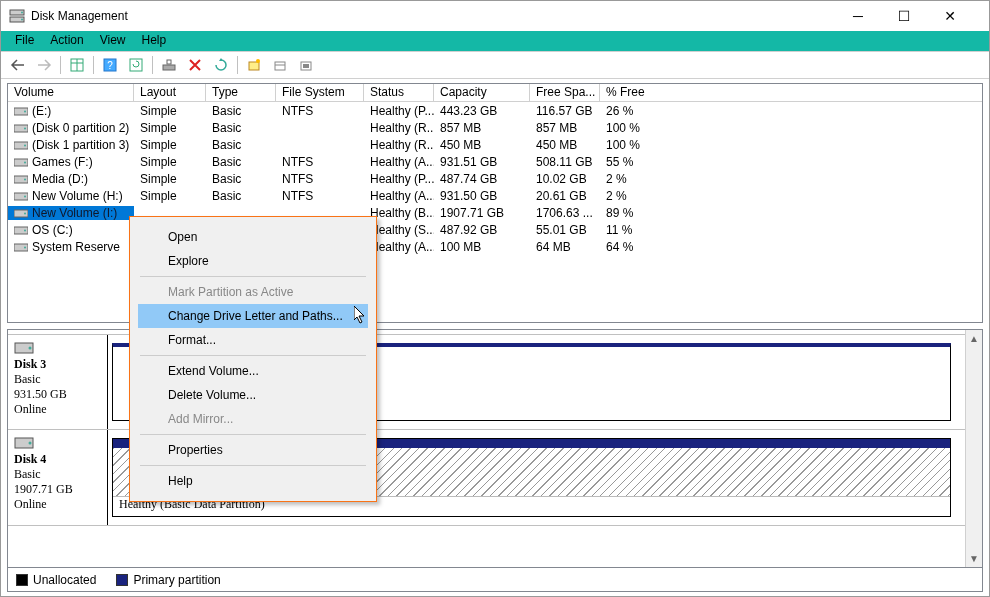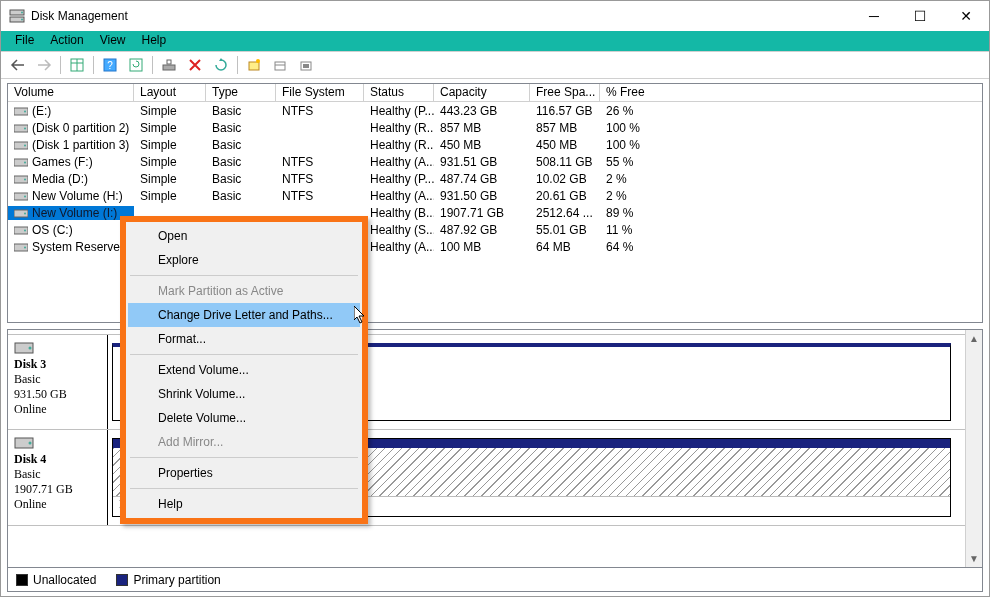--- a/index.html
+++ b/index.html
@@ -1,18 +1,18 @@
 <!DOCTYPE html>
 <html><head>
 <meta charset="utf-8">
 <style>
 * { margin: 0; padding: 0; box-sizing: border-box; }
 body { font-family: "Segoe UI", Tahoma, sans-serif; font-size: 12px; background: #f0f0f0; overflow: hidden; width: 990px; height: 597px; }
 .window { width: 990px; height: 597px; background: #fff; border: 1px solid #999; display: flex; flex-direction: column; }
-.titlebar { height: 30px; display: flex; align-items: center; padding: 0 0 0 8px; background: #fff; }
+.titlebar { height: 30px; display: flex; align-items: center; padding: 0 16px 0 8px; background: #fff; }
 .titlebar-icon { width: 16px; height: 16px; margin-right: 6px; }
 .titlebar-text { flex: 1; font-size: 12px; }
 .win-controls { display: flex; }
 .win-btn { width: 46px; height: 30px; display: flex; align-items: center; justify-content: center; font-size: 14px; }
 .menubar { height: 20px; display: flex; gap: 4px; padding: 0 8px; align-items: flex-start; background: #14b8a6; }
 .menubar span { padding: 2px 6px; font-size: 12px; cursor: default; }
 .toolbar { height: 28px; display: flex; align-items: center; gap: 0; padding: 2px 4px; border-top: 1px solid #d0d0d0; border-bottom: 1px solid #d0d0d0; background: #fff; }
 .tool-btn { width: 24px; height: 22px; display: flex; align-items: center; justify-content: center; margin: 0 1px; border: 1px solid transparent; }
 .tool-sep { width: 1px; height: 18px; background: #c0c0c0; margin: 0 3px; }
 .content { flex: 1; display: flex; flex-direction: column; padding: 4px 6px 4px 6px; background: #fff; overflow: hidden; }
@@ -42,21 +42,21 @@
 .part-box { flex: 1; border: 1px solid #000; border-top: 4px solid #1a237e; display: flex; flex-direction: column; }
 .part-name { font-size: 12px; padding: 4px 6px 0 6px; }
 .part-status { font-size: 12px; padding: 0 6px 4px 6px; border-top: 1px solid #bbb; margin-top: auto; }
 .hatched { background-image: repeating-linear-gradient(135deg, #999 0, #999 1px, transparent 1px, transparent 6px); }
 .scrollbar-v { width: 17px; background: #f0f0f0; border-left: 1px solid #d0d0d0; display: flex; flex-direction: column; }
 .scroll-arrow { height: 17px; display: flex; align-items: center; justify-content: center; font-size: 10px; color: #666; }
 .scroll-thumb { flex: 1; }
 .legend { height: 24px; display: flex; align-items: center; gap: 20px; padding: 4px 8px; border: 1px solid #828790; border-top: none; }
 .legend-item { display: flex; align-items: center; gap: 5px; font-size: 12px; }
 .legend-swatch { width: 12px; height: 12px; border: 1px solid #333; }
-.context-menu { position: absolute; left: 120px; top: 216px; width: 248px; background: #f0f0f0; border: 6px solid #f97316; box-shadow: 3px 3px 4px rgba(0,0,0,0.25); padding: 2px; z-index: 100; }
+.context-menu { position: absolute; left: 129px; top: 216px; width: 248px; background: #f0f0f0; border: 1px solid #f97316; box-shadow: 3px 3px 4px rgba(0,0,0,0.25); padding: 8px; z-index: 100; }
 .ctx-item { padding: 5px 14px 5px 30px; font-size: 12px; cursor: default; white-space: nowrap; }
 .ctx-item.highlighted { background: #91c9f7; }
 .ctx-item.disabled { color: #888; }
 .ctx-sep { height: 1px; background: #ccc; margin: 3px 2px; }
 .cursor { position: absolute; left: 354px; top: 306px; z-index: 200; pointer-events: none; }
 .hbar { height: 10px; background: #1a237e; }
 </style>
 </head>
 <body>
 
@@ -271,21 +271,21 @@
                 <rect x="0" y="3" width="14" height="7" fill="#ccc" stroke="#666"></rect>
                 <circle cx="11" cy="6.5" r="1" fill="#4a9"></circle>
               </svg>
               <span>New Volume (I:)</span>
             </div>
             <div class="vl-cell c-lay"></div>
             <div class="vl-cell c-type"></div>
             <div class="vl-cell c-fs"></div>
             <div class="vl-cell c-stat">Healthy (B...</div>
             <div class="vl-cell c-cap">1907.71 GB</div>
-            <div class="vl-cell c-free">2512.64 ...</div>
+            <div class="vl-cell c-free">1706.63 ...</div>
             <div class="vl-cell c-pct">89 %</div>
           </div>
           <div class="vl-row">
             <div class="vl-cell c-vol">
               <svg class="drive-icon" viewBox="0 0 14 12">
                 <rect x="0" y="3" width="14" height="7" fill="#ccc" stroke="#666"></rect>
                 <circle cx="11" cy="6.5" r="1" fill="#4a9"></circle>
               </svg>
               <span>OS (C:)</span>
             </div>
@@ -378,21 +378,20 @@
 
 <div class="context-menu">
   <div class="ctx-item">Open</div>
   <div class="ctx-item">Explore</div>
   <div class="ctx-sep"></div>
   <div class="ctx-item disabled">Mark Partition as Active</div>
   <div class="ctx-item highlighted">Change Drive Letter and Paths...</div>
   <div class="ctx-item">Format...</div>
   <div class="ctx-sep"></div>
   <div class="ctx-item">Extend Volume...</div>
-  <div class="ctx-item">Shrink Volume...</div>
   <div class="ctx-item">Delete Volume...</div>
   <div class="ctx-item disabled">Add Mirror...</div>
   <div class="ctx-sep"></div>
   <div class="ctx-item">Properties</div>
   <div class="ctx-sep"></div>
   <div class="ctx-item">Help</div>
 </div>
 
 <svg class="cursor" width="14" height="20">
     <path d="M0 0 L0 14 L3 11 L6 17 L8 16 L5 10 L10 10 Z" fill="#fff" stroke="#000"></path>

